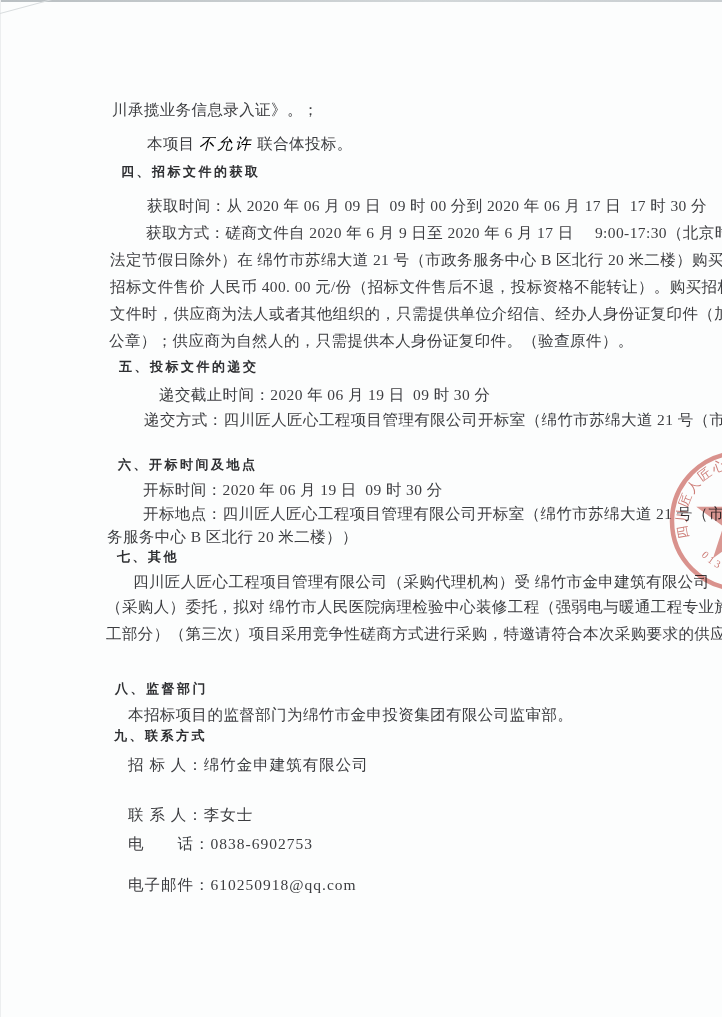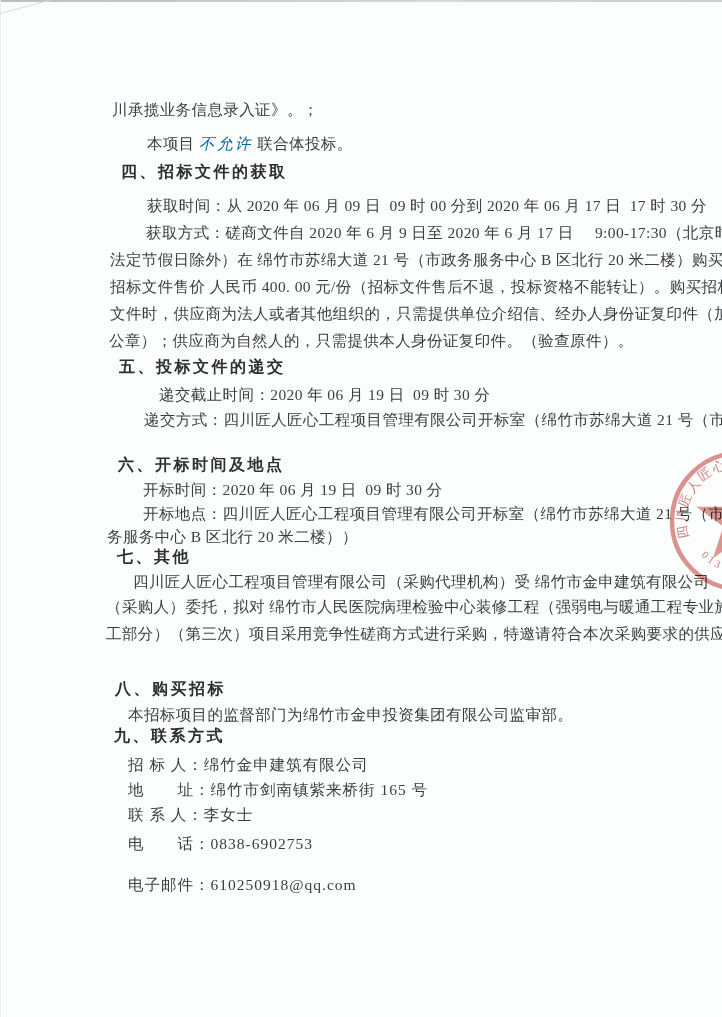--- a/index.html
+++ b/index.html
@@ -34,28 +34,28 @@
   .ln {
     position: absolute;
     white-space: pre;
     font-size: 15.5px;
     line-height: 18px;
     color: #3c3d40;
     letter-spacing: 0.4px;
   }
   .hd {
     font-weight: bold;
-    font-size: 16px;
+    font-size: 13px;
     color: #2e2f32;
     letter-spacing: 2.5px;
   }
   .em {
     font-style: italic;
     letter-spacing: 2.5px;
-    color: #0369a1;
+    color: #000000;
   }
   .contact { letter-spacing: 1px; text-align: right; }
   .seal {
     position: absolute;
     left: 656px; top: 437px;
     width: 168px; height: 168px;
     opacity: 0.92;
     mix-blend-mode: multiply;
   }
   .seal text {
@@ -92,26 +92,25 @@
   <div class="ln hd" style="top:456px; left:118px;">六、开标时间及地点</div>
   <div class="ln" style="top:481px; left:143px;">开标时间：2020 年 06 月 19 日  09 时 30 分</div>
   <div class="ln" style="top:505px; left:143px;">开标地点：四川匠人匠心工程项目管理有限公司开标室（绵竹市苏绵大道 21 号（市政</div>
   <div class="ln" style="top:528px; left:107px;">务服务中心 B 区北行 20 米二楼））</div>
 
   <div class="ln hd" style="top:548px; left:117px;">七、其他</div>
   <div class="ln" style="top:573px; left:133px;">四川匠人匠心工程项目管理有限公司（采购代理机构）受 绵竹市金申建筑有限公司</div>
   <div class="ln" style="top:598px; left:106px;">（采购人）委托，拟对 绵竹市人民医院病理检验中心装修工程（强弱电与暖通工程专业施</div>
   <div class="ln" style="top:625px; left:106px;">工部分）（第三次）项目采用竞争性磋商方式进行采购，特邀请符合本次采购要求的供应商</div>
 
-  <div class="ln hd" style="top:680px; left:115px;">八、购买招标</div>
+  <div class="ln hd" style="top:680px; left:115px;">八、监督部门</div>
   <div class="ln" style="top:706px; left:128px;">本招标项目的监督部门为绵竹市金申投资集团有限公司监审部。</div>
 
   <div class="ln hd" style="top:727px; left:114px;">九、联系方式</div>
   <div class="ln contact" style="top:756px; left:128px;">招 标 人：绵竹金申建筑有限公司</div>
-  <div class="ln contact" style="top:781px; left:128px;">地　　址：绵竹市剑南镇紫来桥街 165 号</div>
   <div class="ln contact" style="top:806px; left:128px;">联 系 人：李女士</div>
   <div class="ln contact" style="top:835px; left:128px;">电　　话：0838-6902753</div>
   <div class="ln contact" style="top:876px; left:128px;">电子邮件：610250918@qq.com</div>
 
   <svg class="seal" viewBox="0 0 168 168">
     <defs>
       <path id="arcTop" d="M 33.3 102.5 A 54 54 0 1 1 134.7 102.5" fill="none"></path>
       <path id="arcBottom" d="M 41.4 113.8 A 52 52 0 0 0 126.6 113.8" fill="none"></path>
     </defs>
     <circle cx="84" cy="84" r="68" fill="none" stroke="#d98a84" stroke-width="4.5"></circle>

